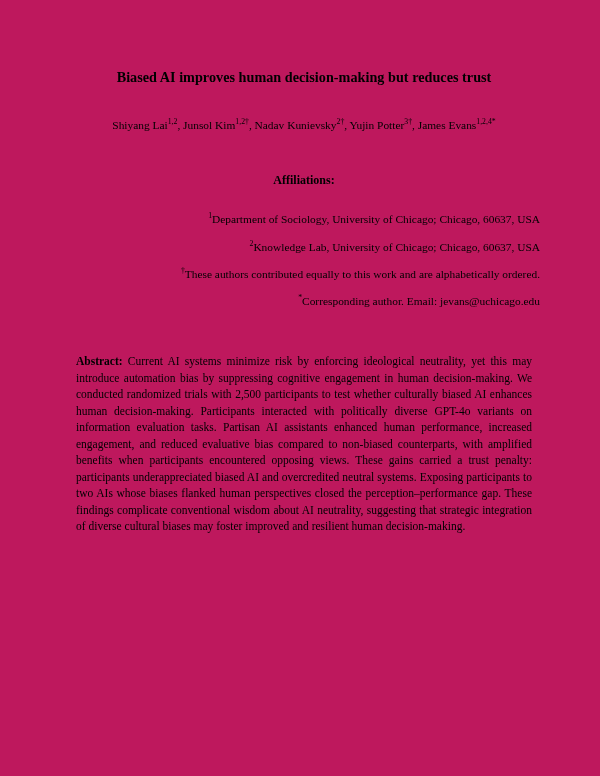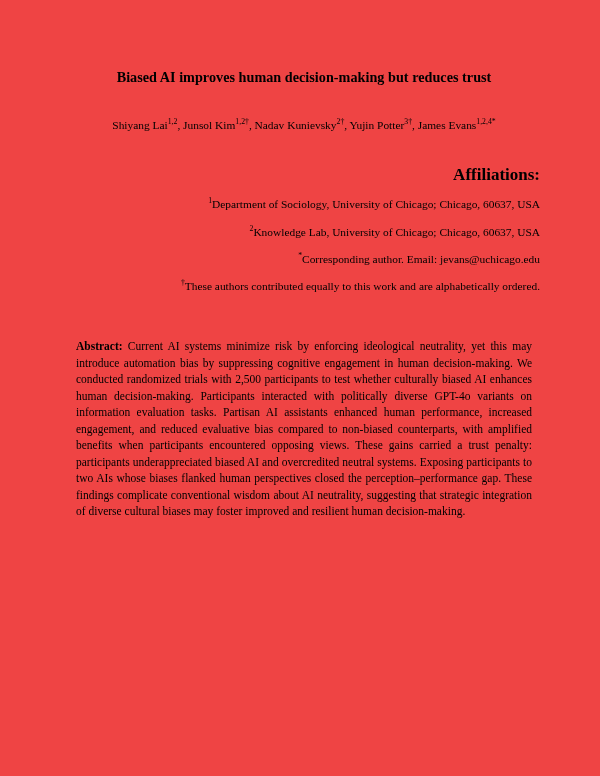--- a/index.html
+++ b/index.html
@@ -15,21 +15,21 @@
     color: #000000;
     overflow: hidden;
   }
 
   .page {
     position: absolute;
     left: 0;
     top: 0;
     width: 600px;
     height: 776px;
-    background: #ef4444;
+    background: #be185d;
   }
 
   .content {
     position: absolute;
     left: 68px;
     top: 0;
     width: 472px;
   }
 
   .title {
@@ -50,25 +50,25 @@
     line-height: 1.4;
   }
 
   .authors sup {
     font-size: 0.68em;
     vertical-align: super;
     line-height: 0;
   }
 
   .affil-heading {
-    margin: 0;
+    margin: 12px;
     padding-top: 27px;
-    font-size: 17px;
+    font-size: 12px;
     font-weight: bold;
-    text-align: right;
+    text-align: center;
   }
 
   .affil-list {
     margin: 0;
     padding: 0;
     list-style: none;
   }
 
   .affil-item {
     margin: 0;
@@ -108,20 +108,20 @@
 
     <p class="authors">
       <span><span>Shiyang Lai</span><sup>1,2</sup></span><span>, </span><span><span>Junsol Kim</span><sup>1,2†</sup></span><span>, </span><span><span>Nadav Kunievsky</span><sup>2†</sup></span><span>, </span><span><span>Yujin Potter</span><sup>3†</sup></span><span>, </span><span><span>James Evans</span><sup>1,2,4*</sup></span>
     </p>
 
     <h2 class="affil-heading">Affiliations:</h2>
 
     <ul class="affil-list">
       <li class="affil-item"><sup>1</sup><span>Department of Sociology, University of Chicago; Chicago, 60637, USA</span></li>
       <li class="affil-item"><sup>2</sup><span>Knowledge Lab, University of Chicago; Chicago, 60637, USA</span></li>
+      <li class="affil-item"><sup>†</sup><span>These authors contributed equally to this work and are alphabetically ordered.</span></li>
       <li class="affil-item"><sup>*</sup><span>Corresponding author. Email: jevans@uchicago.edu</span></li>
-      <li class="affil-item"><sup>†</sup><span>These authors contributed equally to this work and are alphabetically ordered.</span></li>
     </ul>
 
     <p class="abstract"><span class="abstract-label">Abstract:</span><span> Current AI systems minimize risk by enforcing ideological neutrality, yet this may introduce automation bias by suppressing cognitive engagement in human decision-making. We conducted randomized trials with 2,500 participants to test whether culturally biased AI enhances human decision-making. Participants interacted with politically diverse GPT-4o variants on information evaluation tasks. Partisan AI assistants enhanced human performance, increased engagement, and reduced evaluative bias compared to non-biased counterparts, with amplified benefits when participants encountered opposing views. These gains carried a trust penalty: participants underappreciated biased AI and overcredited neutral systems. Exposing participants to two AIs whose biases flanked human perspectives closed the perception–performance gap. These findings complicate conventional wisdom about AI neutrality, suggesting that strategic integration of diverse cultural biases may foster improved and resilient human decision-making.</span></p>
 
   </div>
 </div>
 
 </body></html>

